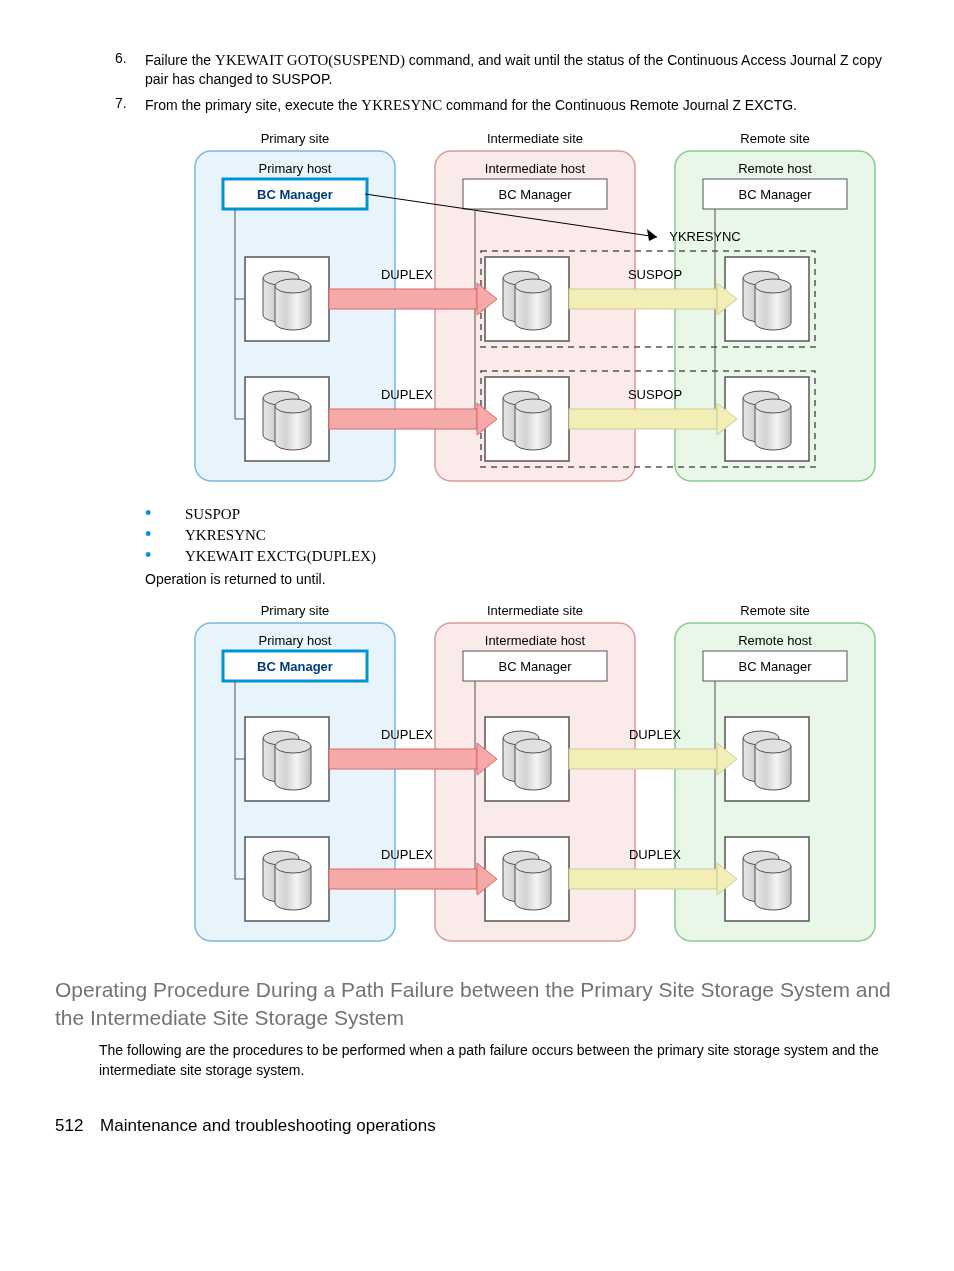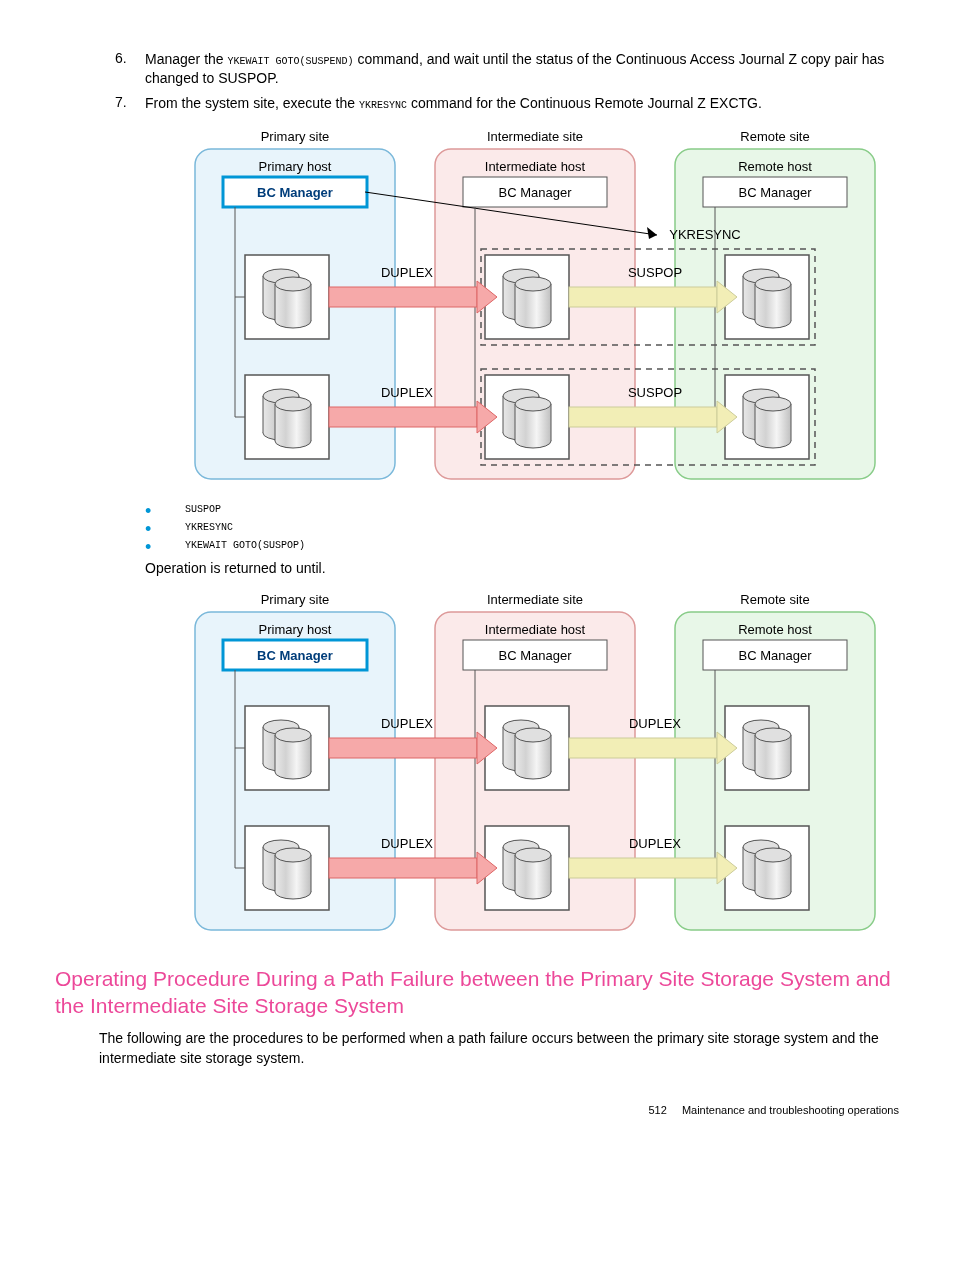--- a/index.html
+++ b/index.html
@@ -18,22 +18,22 @@
   }
   .list-num {
     width: 30px;
     flex-shrink: 0;
   }
   .list-text {
     flex: 1;
     line-height: 1.35;
   }
   .mono {
-    font-family: Liberation Mono, monospace;
-    font-size: 10px;
+    font-family: Liberation Serif, serif;
+    font-size: 15px;
   }
   .bullet-list {
     margin-left: 90px;
   }
   .bullet-item {
     display: flex;
     margin: 4px 0;
   }
   .bullet-dot {
     color: #0096d6;
@@ -47,53 +47,52 @@
   }
   .body-text2 {
     margin-left: 44px;
     margin-top: 10px;
     line-height: 1.4;
   }
   .diagram {
     margin: 14px 0 14px 130px;
   }
   .section-head {
-    color: #ec4899;
+    color: #737373;
     font-size: 21px;
     font-weight: normal;
     margin-top: 24px;
     margin-bottom: 8px;
     line-height: 1.3;
   }
   .footer {
     margin-top: 36px;
-    font-size: 11px;
-    text-align: right;
+    font-size: 17px;
   }
   .footer .pn { margin-right: 12px; }
   
   .site-label { font-size: 13px; text-anchor: middle; }
   .host-label { font-size: 13px; text-anchor: middle; }
   .bc-label   { font-size: 13px; text-anchor: middle; font-weight: bold; }
   .status-label { font-size: 13px; text-anchor: middle; }
   .cmd-label { font-size: 13px; text-anchor: middle; }
 </style>
 </head>
 <body>
 
 <div class="list-item">
   <div class="list-num">6.</div>
   <div class="list-text">
-    <span>Manager the </span><span class="mono">YKEWAIT GOTO(SUSPEND)</span><span> command, and wait until the status of the Continuous Access Journal Z copy pair has changed to SUSPOP.</span>
+    <span>Failure the </span><span class="mono">YKEWAIT GOTO(SUSPEND)</span><span> command, and wait until the status of the Continuous Access Journal Z copy pair has changed to SUSPOP.</span>
   </div>
 </div>
 <div class="list-item">
   <div class="list-num">7.</div>
   <div class="list-text">
-    <span>From the system site, execute the </span><span class="mono">YKRESYNC</span><span> command for the Continuous Remote Journal Z EXCTG.</span>
+    <span>From the primary site, execute the </span><span class="mono">YKRESYNC</span><span> command for the Continuous Remote Journal Z EXCTG.</span>
   </div>
 </div>
 
 <div class="diagram">
 <svg width="720" height="360" viewBox="0 0 720 360">
   <defs>
     <linearGradient id="cylGrad" x1="0" x2="1" y1="0" y2="0">
       <stop offset="0" stop-color="#e8e8e8"></stop>
           <stop offset="0.3" stop-color="#d2d2d2"></stop>
           <stop offset="0.6" stop-color="#f5f5f5"></stop>
@@ -193,21 +192,21 @@
   <div class="bullet-item">
     <div class="bullet-dot">•</div>
     <div class="mono">SUSPOP</div>
   </div>
   <div class="bullet-item">
     <div class="bullet-dot">•</div>
     <div class="mono">YKRESYNC</div>
   </div>
   <div class="bullet-item">
     <div class="bullet-dot">•</div>
-    <div class="mono">YKEWAIT GOTO(SUSPOP)</div>
+    <div class="mono">YKEWAIT EXCTG(DUPLEX)</div>
   </div>
 </div>
 
 <div class="body-text">Operation is returned to until.</div>
 
 <div class="diagram">
 <svg width="720" height="348" viewBox="0 0 720 348">
   <rect x="10" y="22" width="200" height="318" rx="16" fill="#e8f4fb" stroke="#7ab8da" stroke-width="1.5"></rect>
   <rect x="250" y="22" width="200" height="318" rx="16" fill="#fbeaea" stroke="#d99" stroke-width="1.5"></rect>
   <rect x="490" y="22" width="200" height="318" rx="16" fill="#e8f7e8" stroke="#8c8" stroke-width="1.5"></rect>

